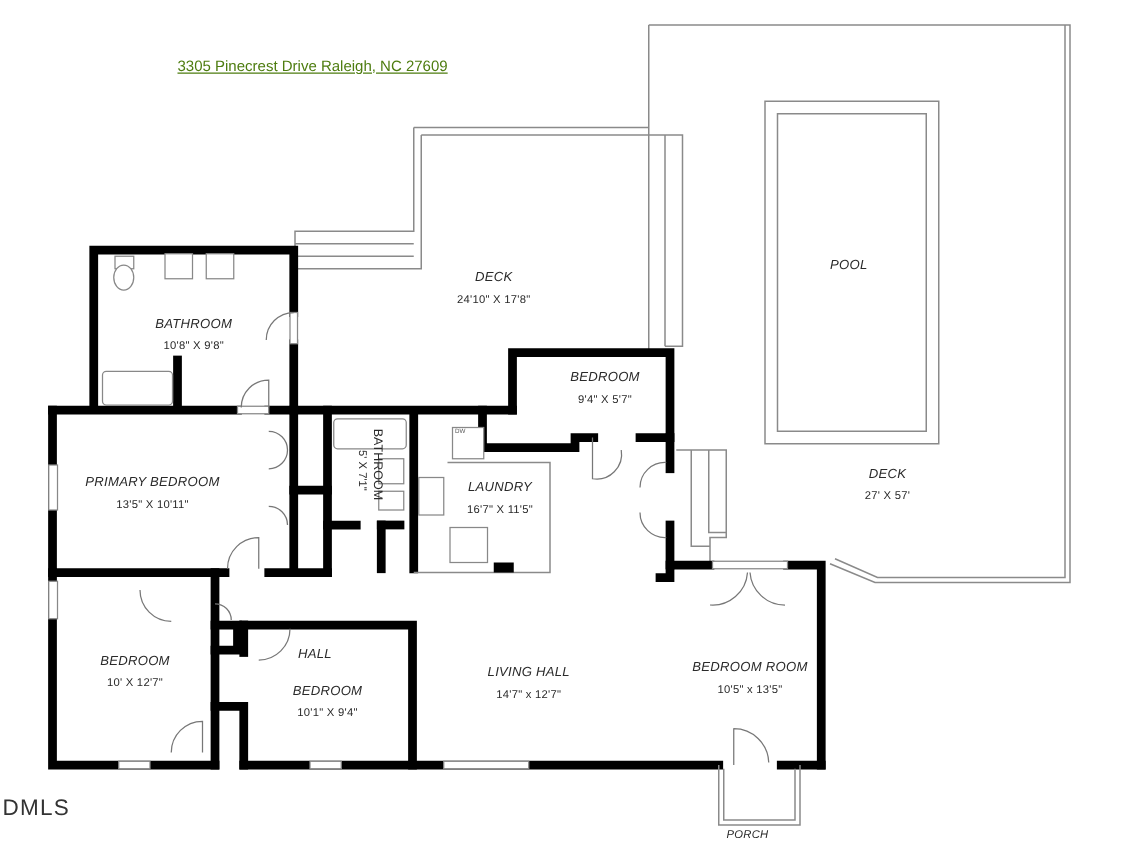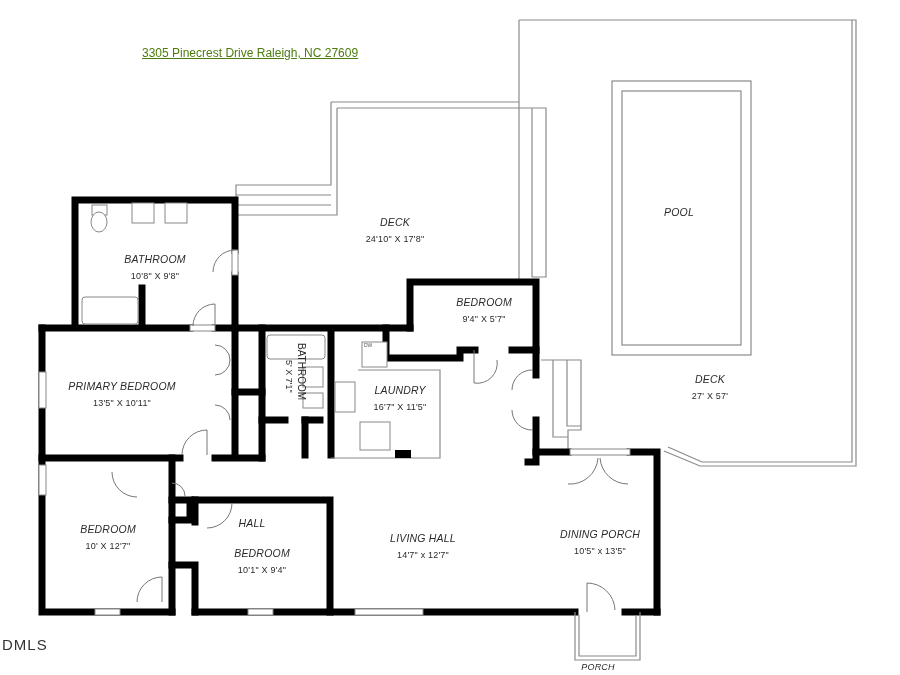--- a/index.html
+++ b/index.html
@@ -9,21 +9,21 @@
     .thin { fill: none; stroke: #8a8a8a; stroke-width: 1.2; }
     .wall { fill: none; stroke: #000; stroke-width: 7; stroke-linecap: square; }
     .fill-wall { fill: #000; }
     .door { fill: none; stroke: #777; stroke-width: 1; }
     .fixture { fill: #fff; stroke: #888; stroke-width: 1; }
     .lbl { position: absolute; white-space: nowrap; text-align: center; transform: translateX(-50%);
            font-size: 10px; letter-spacing: 0.2px; color: #2a2a2a; }
     .lbl .name { display: block; font-size: 10.5px; font-style: italic; }
     .lbl .dim { display: block; font-size: 9px; margin-top: 6px; }
     .address { position: absolute; left: 142px; top: 46px; font-size: 12px; color: #4d7c0f; text-decoration: underline; }
-    .watermark { position: absolute; left: 2px; top: 636px; font-size: 15px; color: #333; letter-spacing: 1px; }
+    .watermark { position: absolute; left: 2px; top: 636px; font-size: 18px; color: #333; letter-spacing: 1px; }
     .vert { position: absolute; transform: rotate(90deg); transform-origin: left top; white-space: nowrap; font-size: 10px; color:#2a2a2a; }
     .vert .dim { font-size: 9px; }
   </style>
 </head>
 <body>
 
 <div class="address">3305 Pinecrest Drive  Raleigh, NC  27609</div>
 
 <svg id="plan" viewBox="0 0 900 675" xmlns="http://www.w3.org/2000/svg">
 
@@ -185,21 +185,21 @@
 </div>
 <div class="lbl" style="left:262px; top:547px;">
   <span class="name">BEDROOM</span>
   <span class="dim">10'1" X 9'4"</span>
 </div>
 <div class="lbl" style="left:423px; top:532px;">
   <span class="name">LIVING HALL</span>
   <span class="dim">14'7" x 12'7"</span>
 </div>
 <div class="lbl" style="left:600px; top:528px;">
-  <span class="name">DINING PORCH</span>
+  <span class="name">BEDROOM ROOM</span>
   <span class="dim">10'5" x 13'5"</span>
 </div>
 <div class="lbl" style="left:598px; top:646px;margin-top:16px;">
   <span class="name" style="font-size:9px;">PORCH</span>
   <span class="dim" style="margin-top:3px;text-align:right;">6' X 4'</span>
 </div>
 <div style="position:absolute; left:364px; top:342px; font-size:5px; color:#555;">DW</div>
 
 <div class="watermark">DMLS</div>
 

